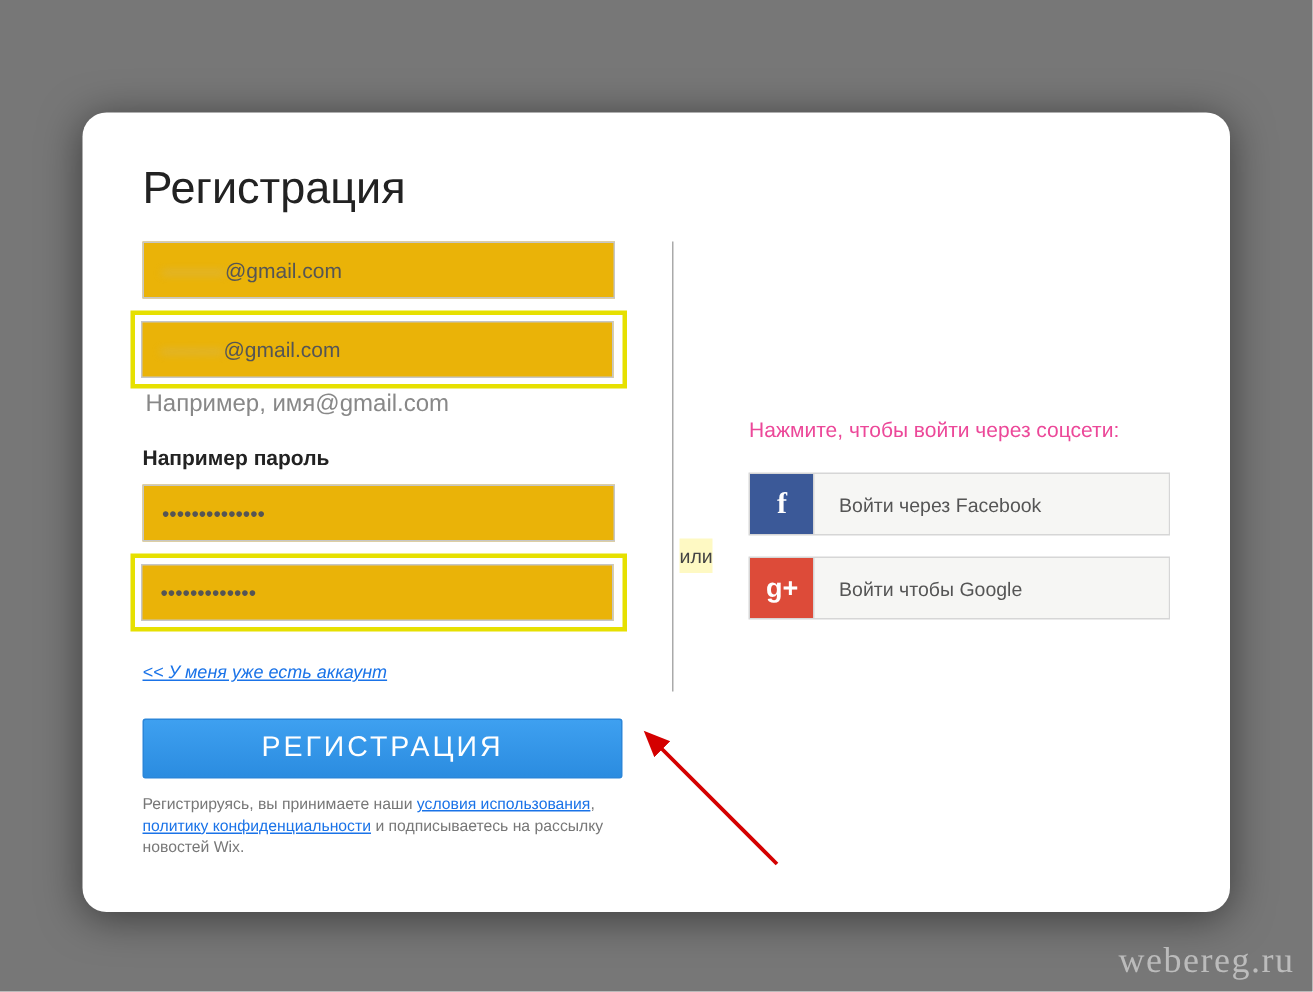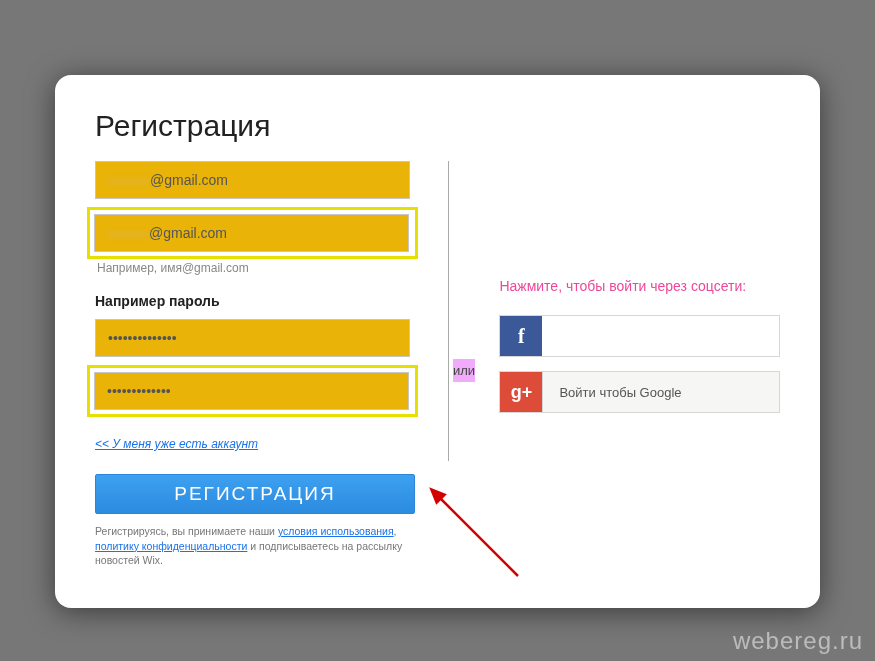--- a/index.html
+++ b/index.html
@@ -38,21 +38,21 @@
       border-left: 1px solid #aaa;
       margin-left: 30px;
       margin-right: 0;
       position: relative;
       height: 300px;
     }
     .or-label {
       position: absolute;
       left: 358px;
       top: 198px;
-      background: #f0abfc;
+      background: #fef9c3;
       color: #444;
       font-size: 13px;
       padding: 4px 0;
     }
     .right-col { margin-left: 50px; width: 295px; padding-top: 115px; }
     .label {
       font-size: 14px;
       font-weight: bold;
       color: #222;
       margin-bottom: 10px;
@@ -61,21 +61,21 @@
     .label.second { margin-top: 18px; }
     .input-wrap { margin-bottom: 8px; }
     .highlight-wrap {
       border: 3px solid #e6e000;
       padding: 4px;
       width: 331px;
       margin-left: -8px;
       margin-bottom: 2px;
     }
     .hint {
-      font-size: 12px;
+      font-size: 16px;
       color: #888;
       margin-top: 2px;
       margin-left: 2px;
     }
     .blurred { filter: blur(3px); color: #bbb; }
     .input-display {
       width: 315px;
       height: 38px;
       border: 1px solid #c6c6c6;
       font-size: 14px;
@@ -154,21 +154,21 @@
       left: 328px;
       top: 320px;
       pointer-events: none;
     }
     .watermark {
       position: absolute;
       right: 12px;
       bottom: 6px;
       font-size: 24px;
       color: rgba(200,200,200,0.85);
-      font-family: Liberation Sans, sans-serif;
+      font-family: Liberation Serif, serif;
       letter-spacing: 1px;
       text-align: center;
     }
   </style>
 </head>
 <body>
 
 <div class="dialog">
   <h1 class="title">Регистрация</h1>
 
@@ -210,20 +210,21 @@
     </div>
 
     <div class="divider"></div>
     <div class="or-label">или</div>
 
     <div class="right-col">
       <div class="social-hint">Нажмите, чтобы войти через соцсети:</div>
 
       <div class="social-btn fb">
         <div class="social-icon">f</div>
+        <div class="social-label">Войти через Facebook</div>
       </div>
 
       <div class="social-btn gp">
         <div class="social-icon">g+</div>
         <div class="social-label">Войти чтобы Google</div>
       </div>
     </div>
 
     <svg class="arrow-svg" width="120" height="120">
       <defs>

